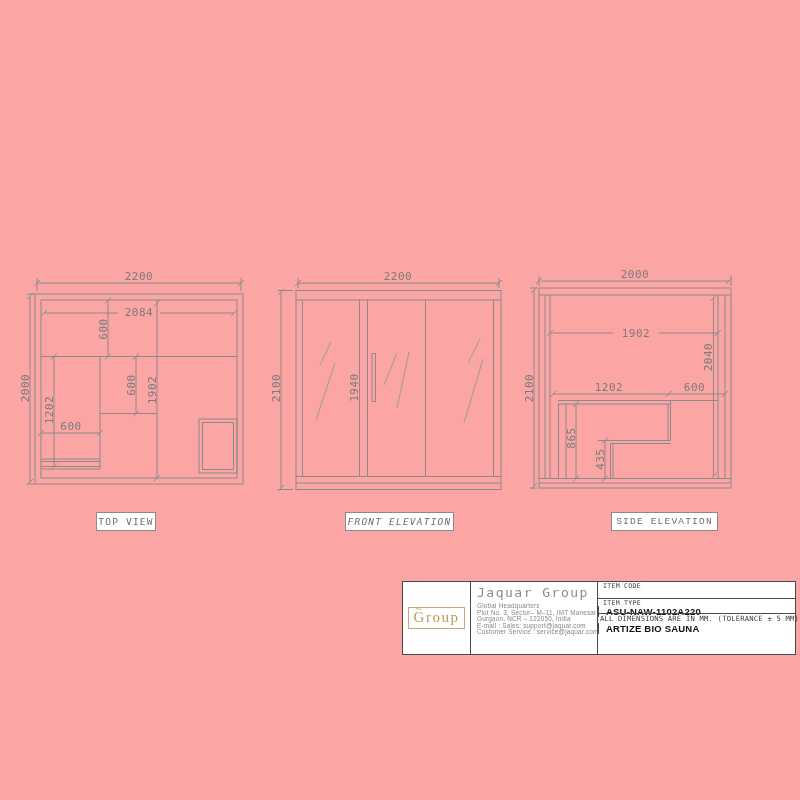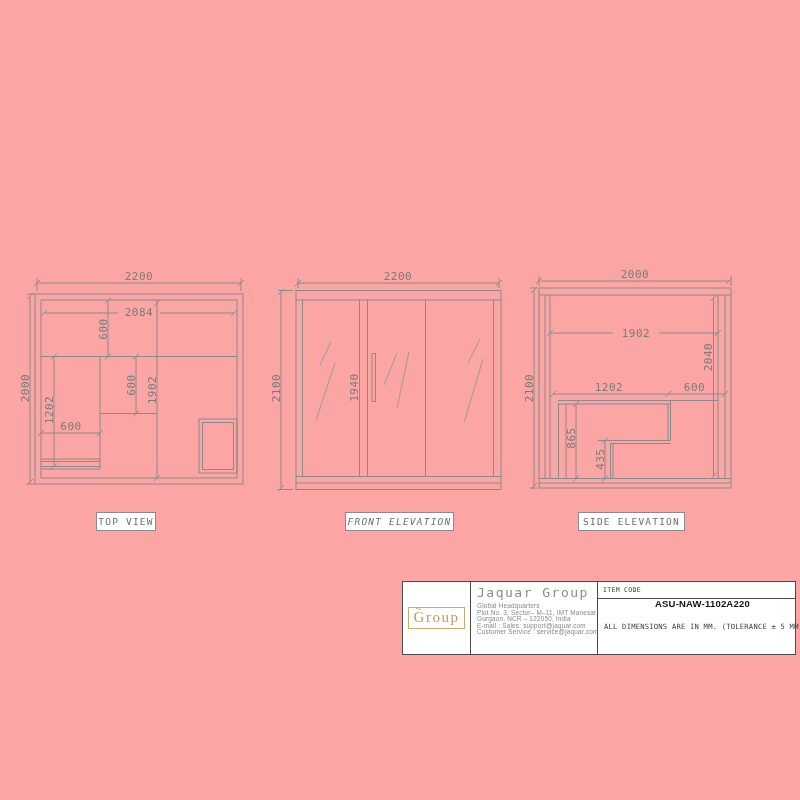--- a/index.html
+++ b/index.html
@@ -18,21 +18,21 @@
   .tb-logo{width:67px;display:flex;align-items:center;justify-content:center;box-sizing:border-box;}
   .logo-box{position:relative;border:1px solid #c9ab72;padding:1px 5px 2px 5px;
             color:#bd9a57;font-family:"Liberation Serif", serif;font-size:15px;letter-spacing:1.5px;}
   .logo-accent{position:absolute;top:-6px;left:7px;font-size:11px;color:#bd9a57;}
   .tb-addr{flex:1;border-left:1px solid #4a4a4a;padding:3px 4px 0 6px;box-sizing:border-box;overflow:hidden;}
   .company{font-family:"DejaVu Sans Mono", monospace;font-size:13px;letter-spacing:1.5px;
            color:#8b8b8b;margin:0 0 3px 0;white-space:nowrap;}
   .addr-line{font-family:"Liberation Sans", sans-serif;font-size:6.4px;line-height:6.6px;
              color:#868686;letter-spacing:.2px;white-space:nowrap;}
   .tb-table{width:198px;border-left:1px solid #4a4a4a;display:flex;flex-direction:column;box-sizing:border-box;}
-  .tb-row{display:flex;border-bottom:1px solid #4a4a4a;box-sizing:border-box;}
+  .tb-row{display:flex;border-bottom:1px solid #4a4a4a;box-sizing:border-box;flex-direction:column;}
   .tb-row:last-child{border-bottom:none;}
   .tb-label{width:49px;display:flex;align-items:center;padding-left:5px;box-sizing:border-box;
             font-size:6.5px;letter-spacing:.3px;color:#3c3c3c;}
   .tb-value{flex:1;border-left:1px solid #4a4a4a;display:flex;align-items:flex-start;
             padding-left:7px;box-sizing:border-box;margin-top:16px;}
   .val-bold{font-family:"Liberation Sans", sans-serif;font-weight:bold;font-size:9.5px;
             color:#111;letter-spacing:.2px;}
   .val-cad{font-family:"DejaVu Sans Mono", monospace;font-size:9px;color:#7b7b7b;letter-spacing:.4px;}
   .tb-note{display:flex;align-items:center;padding-left:6px;font-size:7.2px;color:#3e3e3e;
            letter-spacing:.2px;white-space:nowrap;box-sizing:border-box;}
@@ -213,21 +213,21 @@
       <text class="dim" text-anchor="middle" x="603.5" y="459" transform="rotate(-90 603.5 459)">435</text>
     </g>
   </svg>
 
   <div class="vlabel" style="left:96px;top:512px;width:58px;height:17px;">
     <span>TOP VIEW</span>
   </div>
   <div class="vlabel" style="left:345px;top:512px;width:107px;height:17px;font-style:italic;">
     <span>FRONT ELEVATION</span>
   </div>
-  <div class="vlabel" style="left:578px;top:512px;width:105px;height:17px;">
+  <div class="vlabel" style="left:611px;top:512px;width:105px;height:17px;font-family:Liberation Mono, monospace;">
     <span>SIDE ELEVATION</span>
   </div>
 
   <div class="tblock">
     <div class="tb-logo">
       <div class="logo-box">
         <span class="logo-accent">~</span>
         <span>Group</span>
       </div>
     </div>
@@ -239,19 +239,25 @@
       <div class="addr-line">E-mail : Sales: support@jaquar.com</div>
       <div class="addr-line">Customer Service : service@jaquar.com</div>
     </div>
     <div class="tb-table">
       <div class="tb-row" style="height:17px;">
         <div class="tb-label">ITEM CODE</div>
         <div class="tb-value">
           <span class="val-bold">ASU-NAW-1102A220</span>
         </div>
       </div>
+      <div class="tb-row" style="height:15px;">
+        <div class="tb-label">ITEM TYPE</div>
+        <div class="tb-value">
+          <span class="val-bold">ARTIZE BIO SAUNA</span>
+        </div>
+      </div>
       <div class="tb-row tb-note" style="flex:1;">
         <span>ALL DIMENSIONS ARE IN MM. (TOLERANCE ± 5 MM)</span>
       </div>
     </div>
   </div>
 
 </div>
 
 </body></html>

